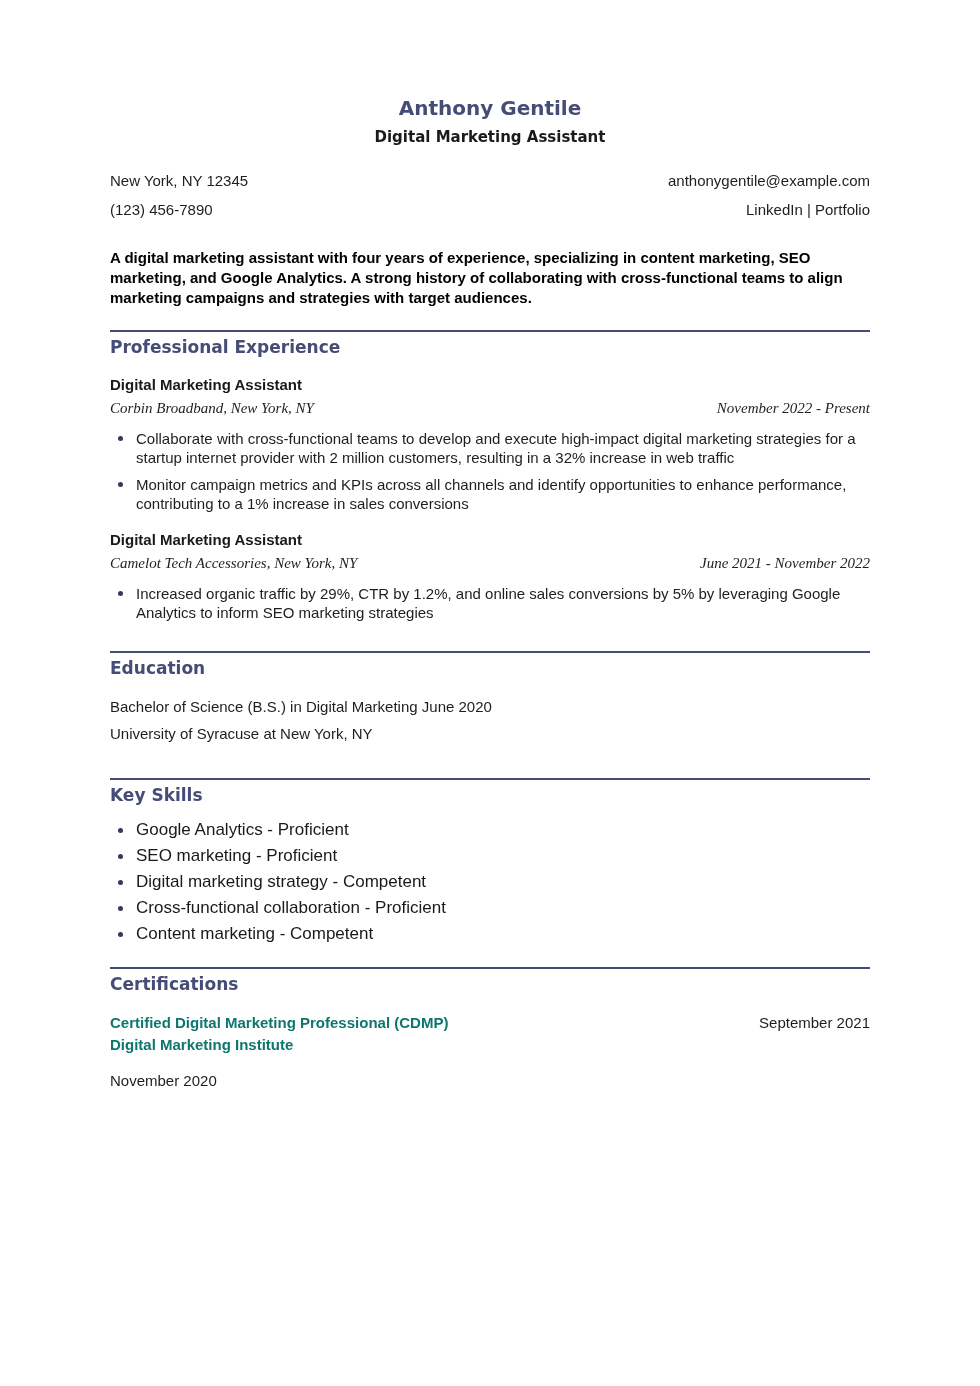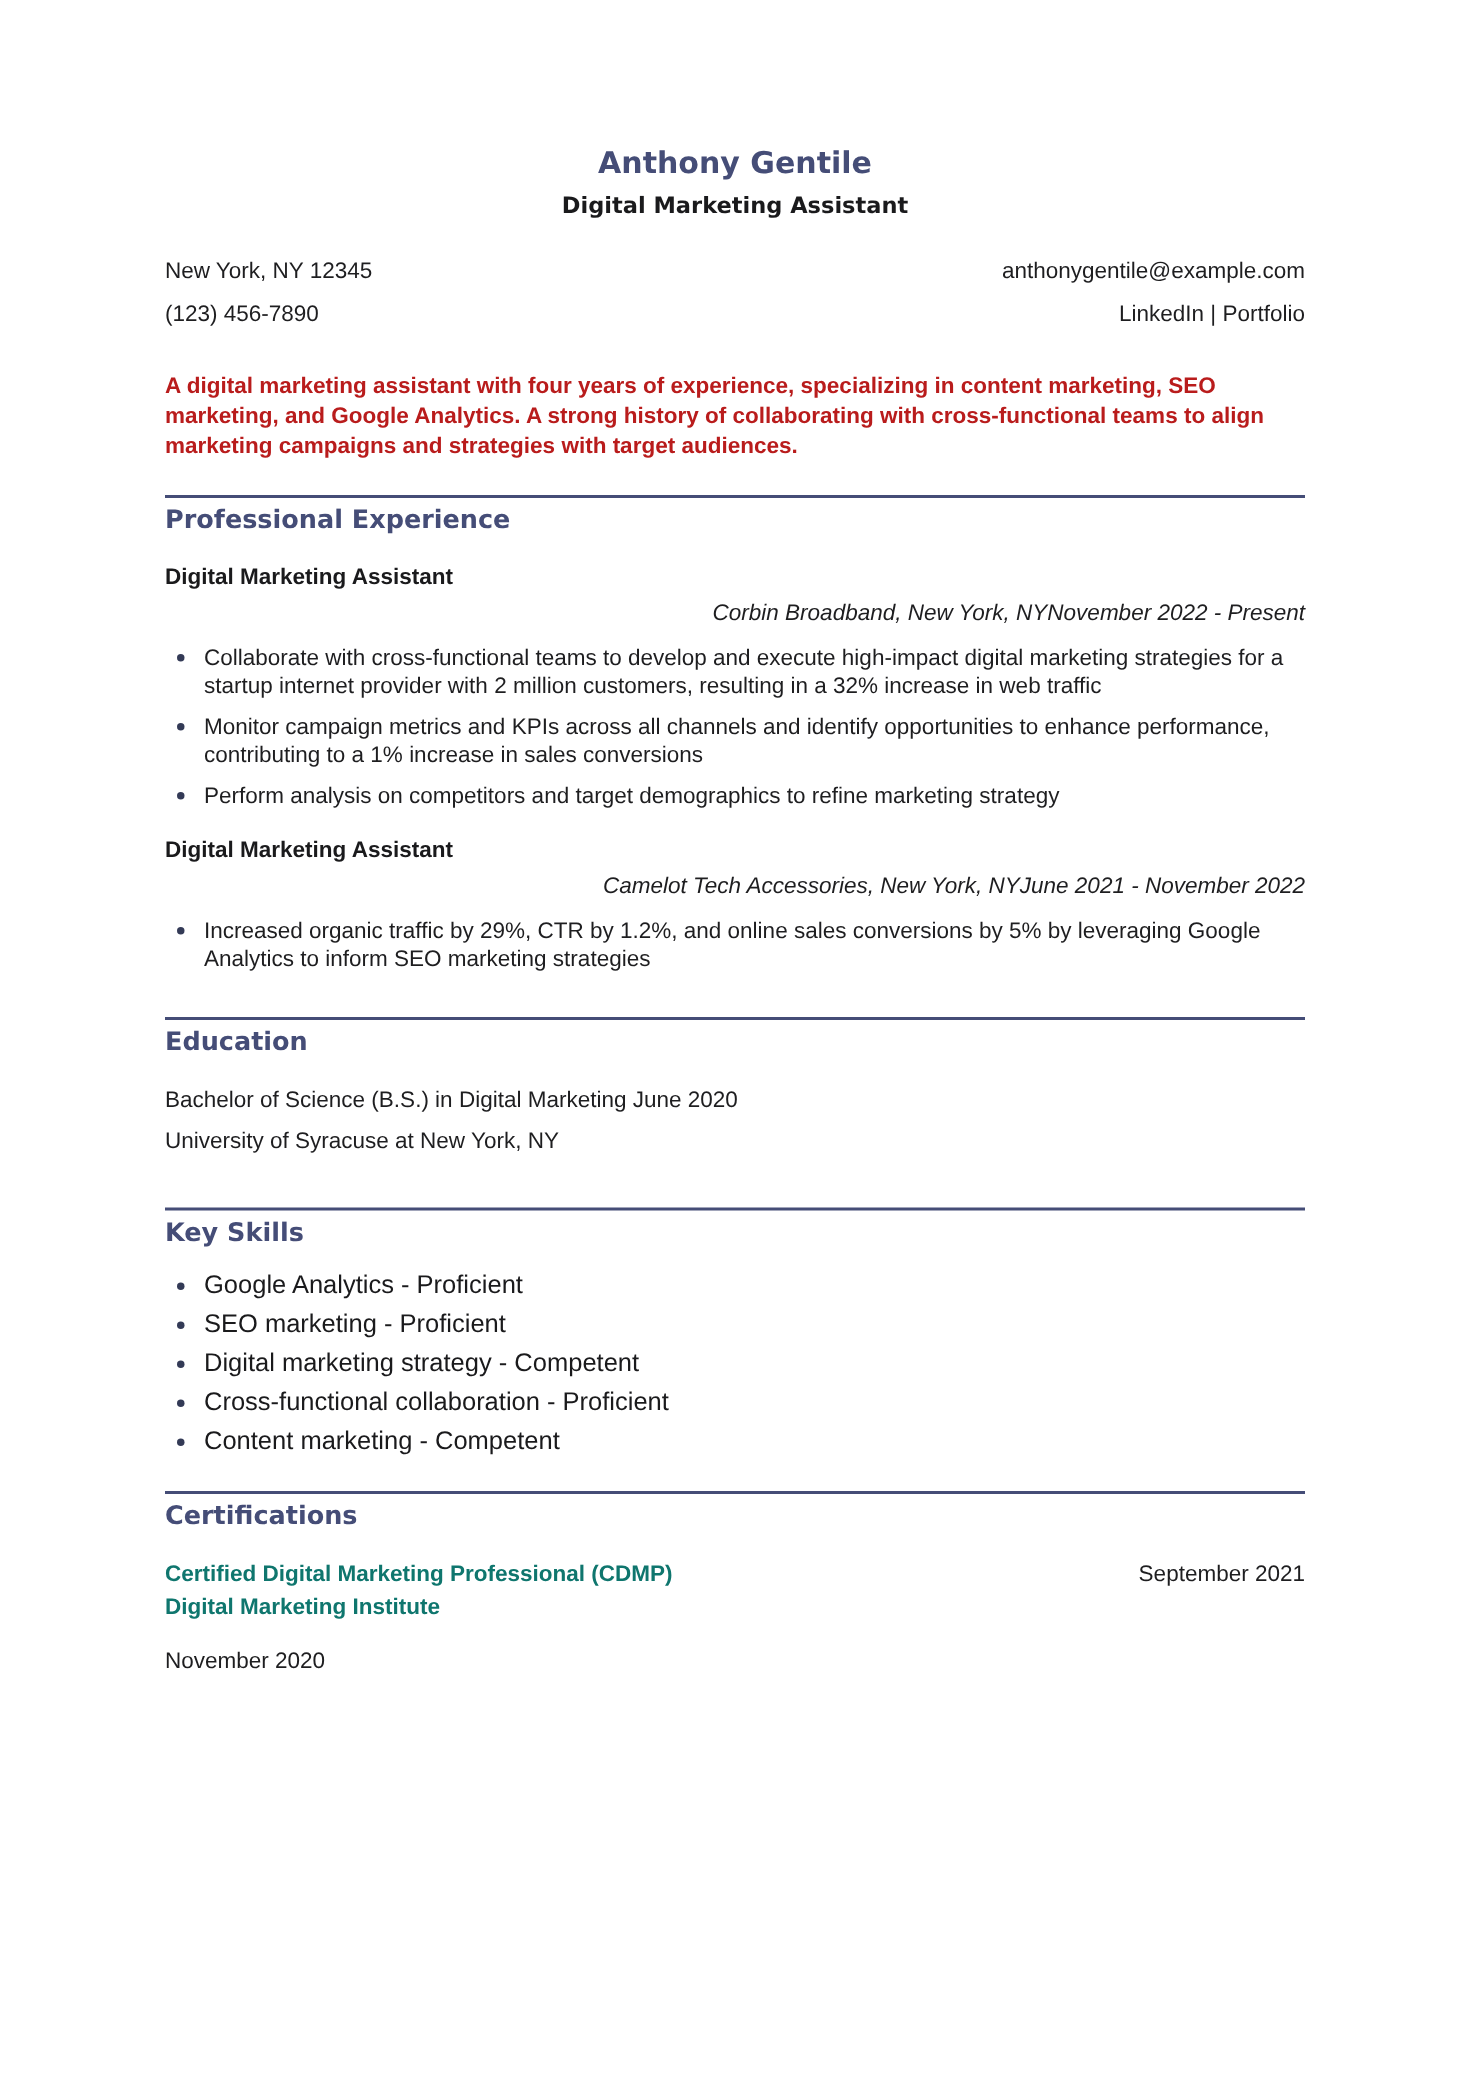--- a/index.html
+++ b/index.html
@@ -43,21 +43,21 @@
     justify-content: space-between;
     font-size: 15px;
     line-height: 20px;
     margin-bottom: 9px;
   }
   .summary {
     margin-top: 28px;
     font-weight: bold;
     font-size: 15px;
     line-height: 20px;
-    color: #b91c1c;
+    color: #000000;
   }
   
   .section-rule {
     border: 0;
     border-top: 2px solid #454d77;
     height: 0;
   }
   .section-heading {
     font-family: "DejaVu Sans", sans-serif;
     font-weight: bold;
@@ -73,25 +73,26 @@
   
   .job { margin-top: 17px; }
   .job-title {
     font-weight: bold;
     font-size: 15px;
     line-height: 19px;
     color: #1a1a1c;
   }
   .job-meta {
     display: flex;
-    justify-content: flex-end;
+    justify-content: space-between;
     font-style: italic;
     font-size: 15px;
     line-height: 19px;
     margin-top: 5px;
+    font-family: Liberation Serif, serif;
   }
   ul.bullets {
     list-style: none;
     margin-top: 11px;
   }
   ul.bullets li {
     position: relative;
     padding-left: 26px;
     font-size: 15px;
     line-height: 19px;
@@ -173,21 +174,20 @@
 
     <div class="job">
       <div class="job-title">Digital Marketing Assistant</div>
       <div class="job-meta">
         <span>Corbin Broadband, New York, NY</span>
         <span>November 2022 - Present</span>
       </div>
       <ul class="bullets">
         <li>Collaborate with cross-functional teams to develop and execute high-impact digital marketing strategies for a startup internet provider with 2 million customers, resulting in a 32% increase in web traffic</li>
         <li>Monitor campaign metrics and KPIs across all channels and identify opportunities to enhance performance, contributing to a 1% increase in sales conversions</li>
-        <li>Perform analysis on competitors and target demographics to refine marketing strategy</li>
       </ul>
     </div>
 
     <div class="job">
       <div class="job-title">Digital Marketing Assistant</div>
       <div class="job-meta">
         <span>Camelot Tech Accessories, New York, NY</span>
         <span>June 2021 - November 2022</span>
       </div>
       <ul class="bullets">

